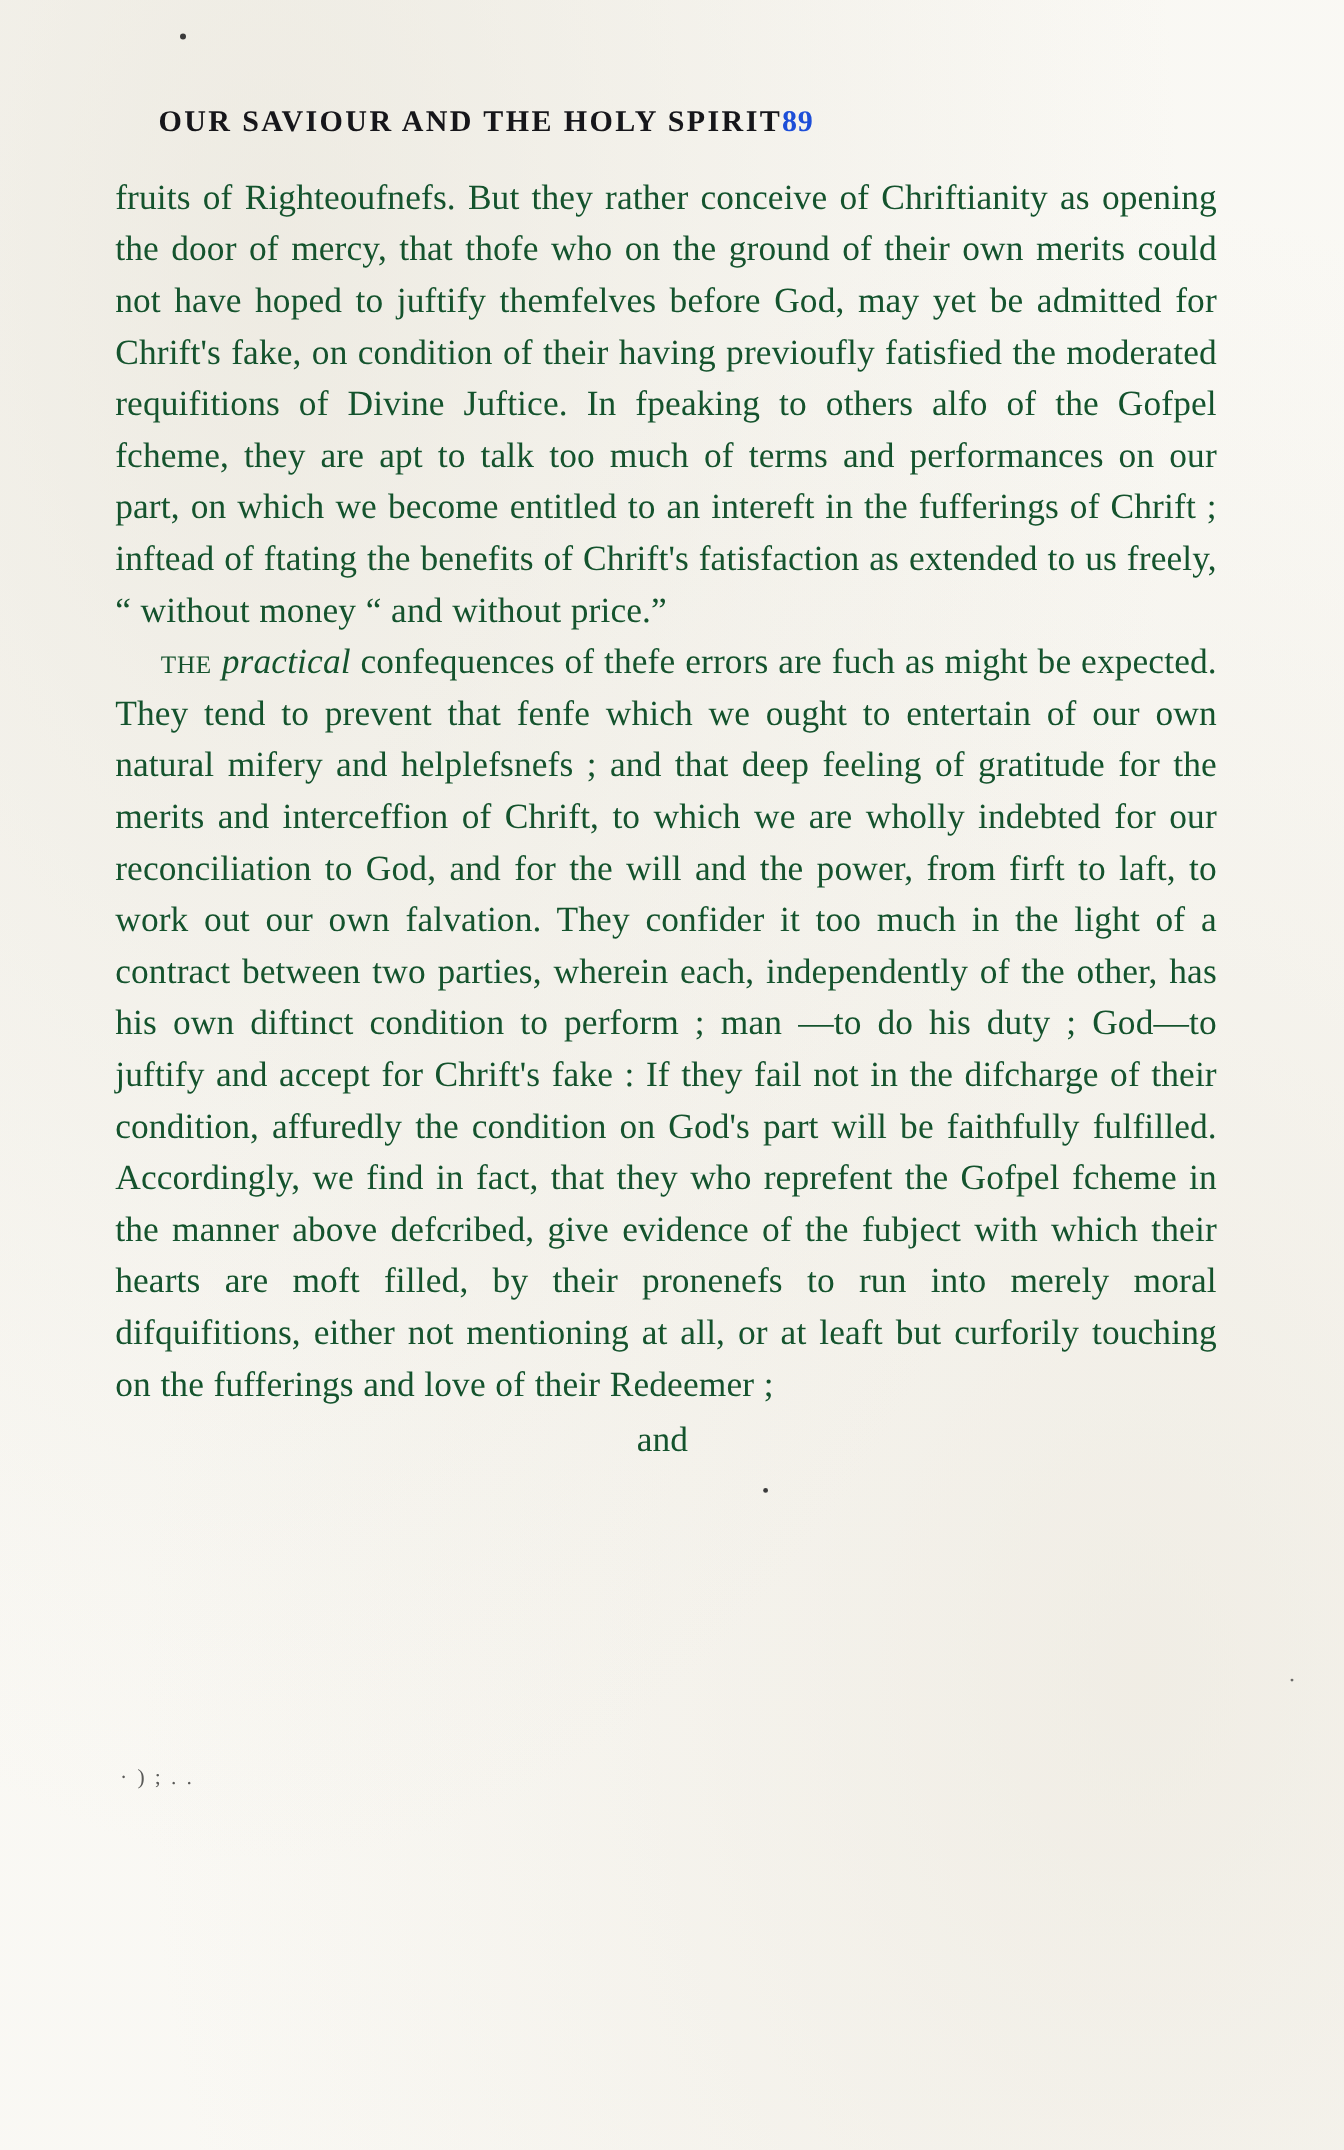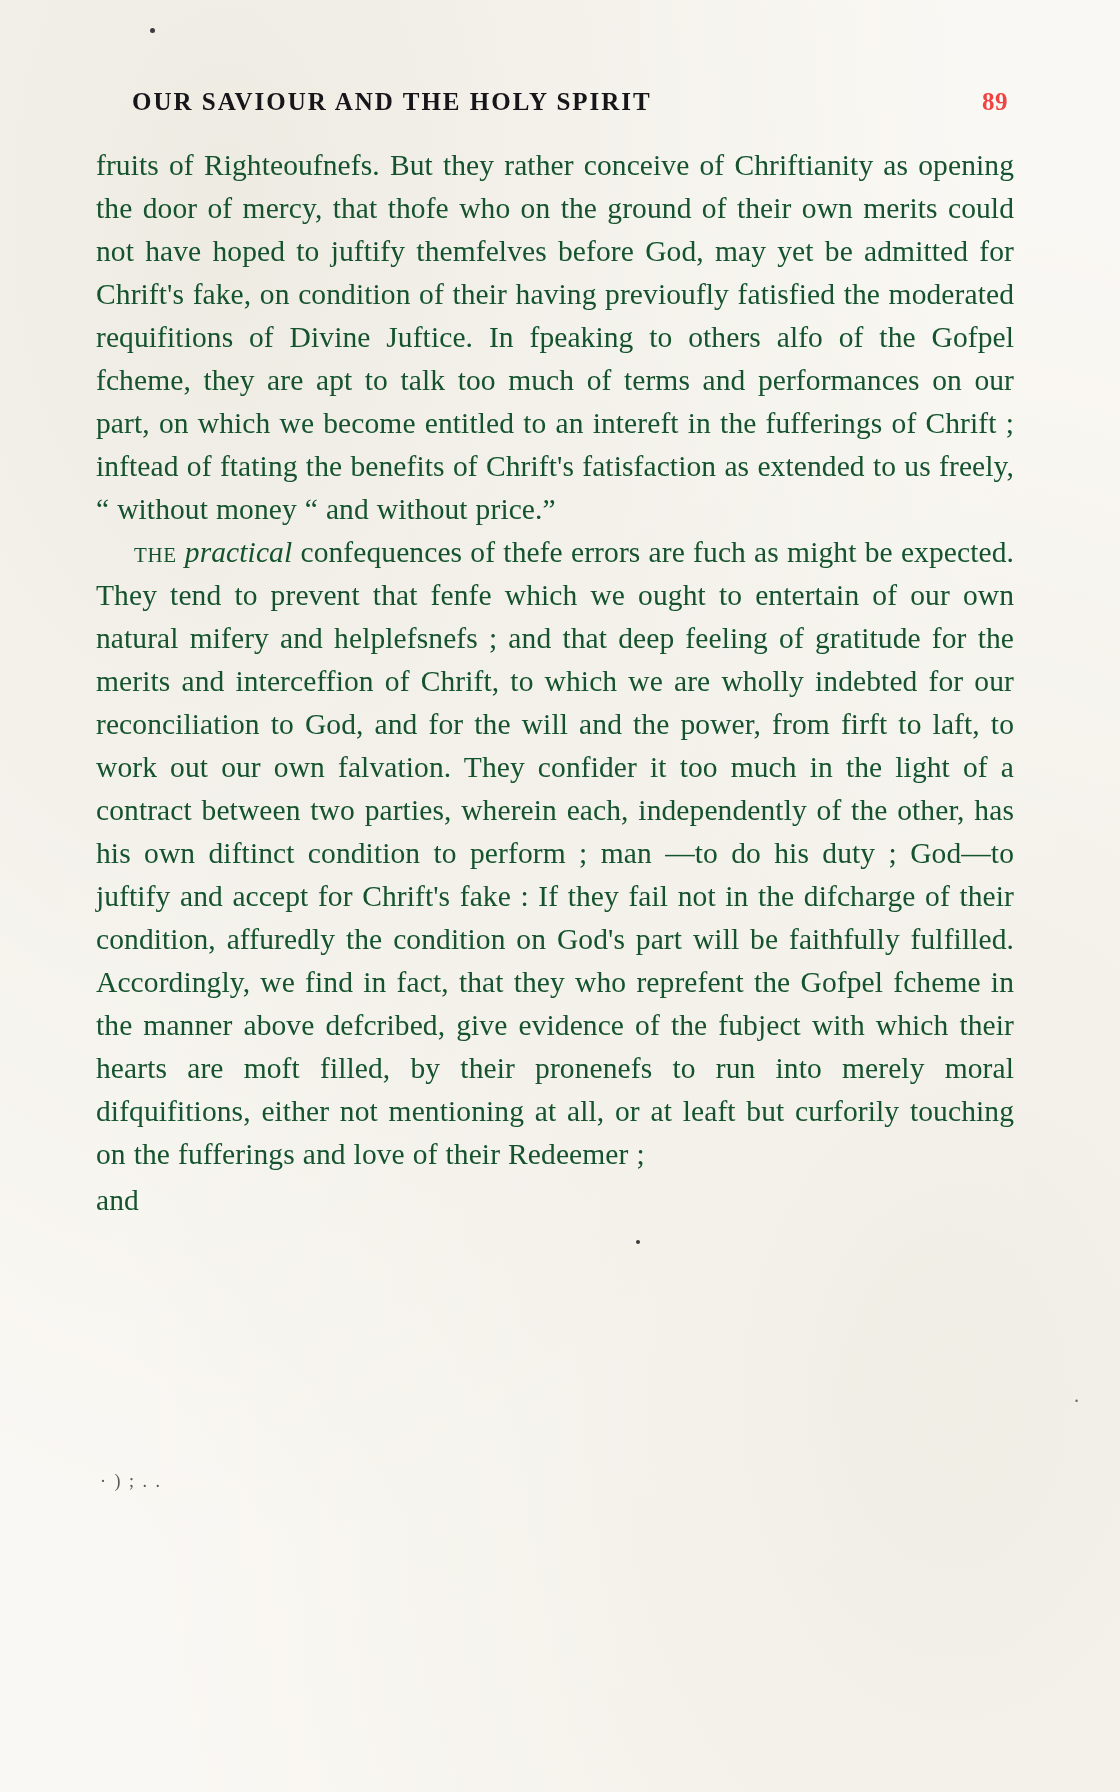--- a/index.html
+++ b/index.html
@@ -31,39 +31,38 @@
       radial-gradient(ellipse at 50% 50%, rgba(250,249,245,0.9), rgba(247,245,239,0.6) 70%);
     pointer-events: none;
   }
   .content {
     position: relative;
     padding: 88px 106px 0 96px;
   }
   .running-head {
     display: flex;
     align-items: baseline;
-    justify-content: space-between;
     margin: 0 0 28px 0;
     padding: 0 6px 0 36px;
   }
   .running-head .rh-title {
     font-family: "Liberation Serif", serif;
     font-variant: small-caps;
     text-transform: uppercase;
     letter-spacing: 2.0px;
     font-size: 25px;
     font-weight: 600;
     color: #16161a;
     white-space: nowrap;
   }
   .running-head .rh-page {
     font-family: "Liberation Serif", serif;
     font-size: 25px;
     font-weight: 700;
-    color: #ef4444;
+    color: #1d4ed8;
     letter-spacing: 0.5px;
   }
   .body-text {
     font-size: 29.5px;
     line-height: 43px;
     text-align: justify;
     text-justify: inter-word;
     color: #14532d;
     letter-spacing: 0.1px;
     word-spacing: 0.5px;
@@ -80,21 +79,21 @@
   .smallcaps {
     font-variant: small-caps;
     text-transform: lowercase;
     letter-spacing: 0.6px;
   }
   .ital {
     font-style: italic;
   }
   .catchword {
     margin-top: 4px;
-    text-align: left;
+    text-align: center;
     padding-right: 6px;
     font-size: 29.5px;
     line-height: 40px;
   }
   .signature-mark {
     position: absolute;
     left: 96px;
     bottom: 0;
     font-size: 18px;
     color: #5a5a58;

